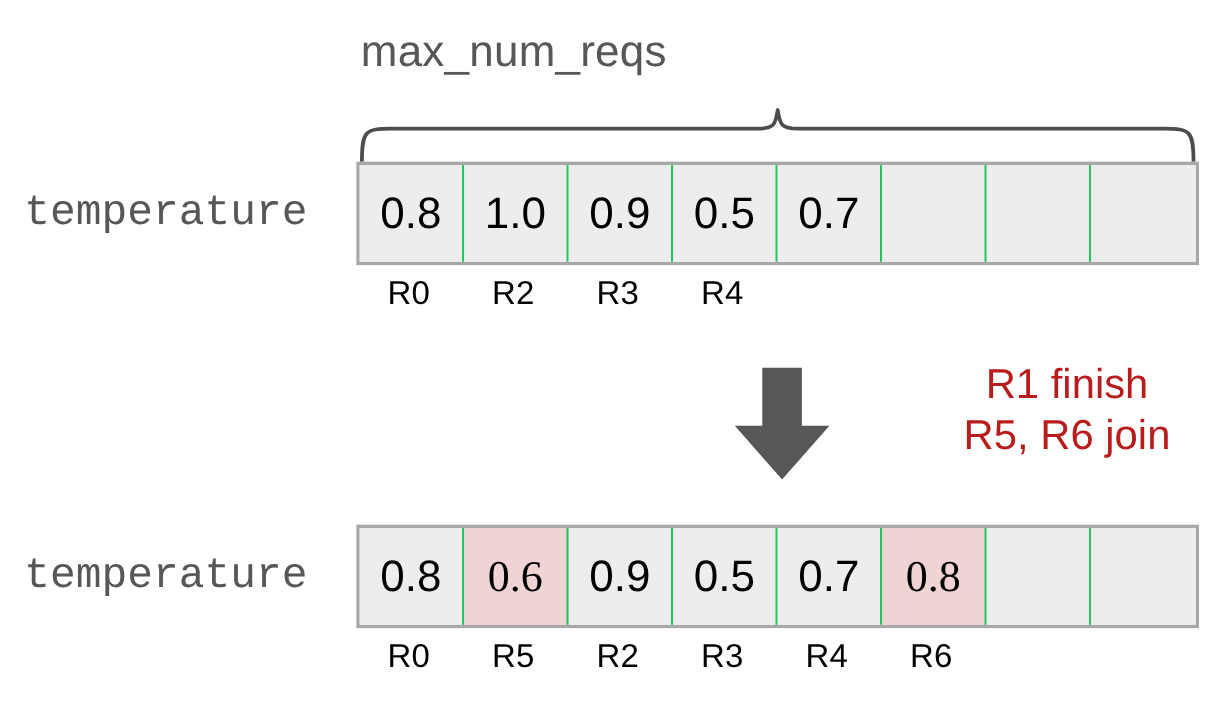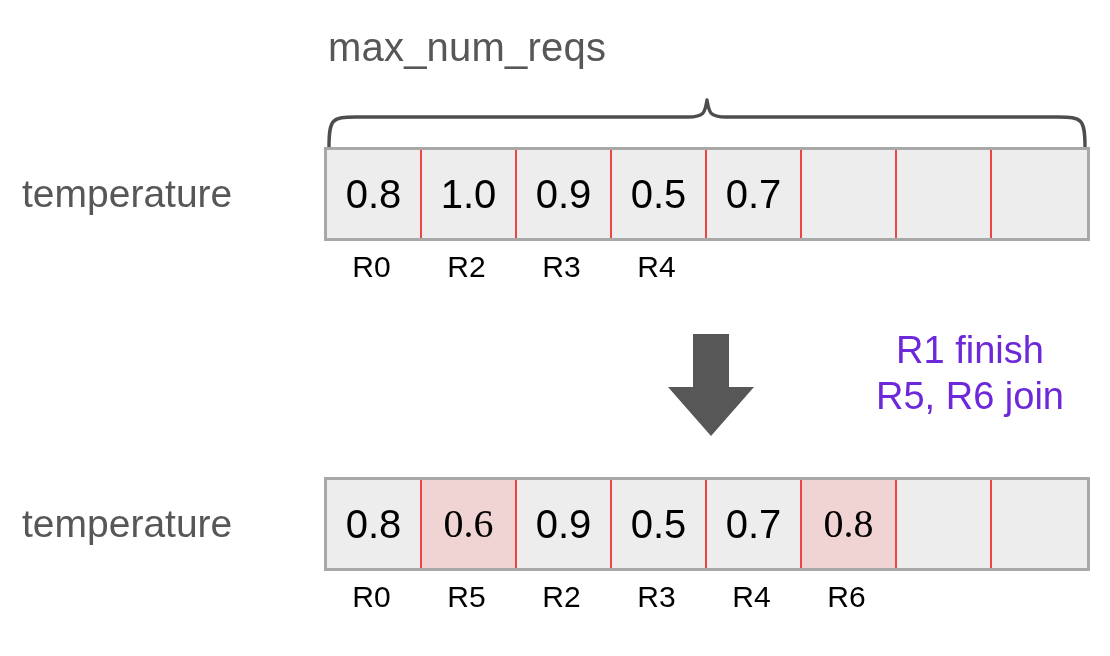--- a/index.html
+++ b/index.html
@@ -44,41 +44,42 @@
     height: 52px;
   }
 
   
   .row-label {
     position: absolute;
     font-size: 39px;
     color: #575757;
     white-space: nowrap;
     text-align: left;
+    font-family: Liberation Mono, monospace;
   }
   .row-label.top  { left: 22px; top: 172px; }
   .row-label.bot  { left: 22px; top: 502px; }
 
   
   .table {
     position: absolute;
     left: 324px;
     display: flex;
     border: 3px solid #a8a8a8;
     box-sizing: border-box;
     background: #ededed;
   }
   .table.top { top: 147px; }
   .table.bot { top: 477px; }
 
   .cell {
     width: 95px;
     height: 88px;
     box-sizing: border-box;
-    border-right: 2px solid #ef4444;
+    border-right: 2px solid #22c55e;
     background: #ededed;
     display: flex;
     align-items: center;
     justify-content: center;
     font-size: 40px;
     color: #000000;
     line-height: 1;
   }
   .cell:last-child { border-right: none; }
   .cell.highlight { background: #f0d3d3; font-family: Liberation Serif, serif; }
@@ -112,21 +113,21 @@
   }
 
   
   .note {
     position: absolute;
     left: 845px;
     top: 327px;
     width: 250px;
     text-align: center;
     font-size: 38px;
-    color: #6d28d9;
+    color: #b91c1c;
     line-height: 1.22;
     white-space: nowrap;
   }
 </style>
 </head>
 <body>
 
 <div class="stage">
 
   <div class="title">max_num_reqs</div>

